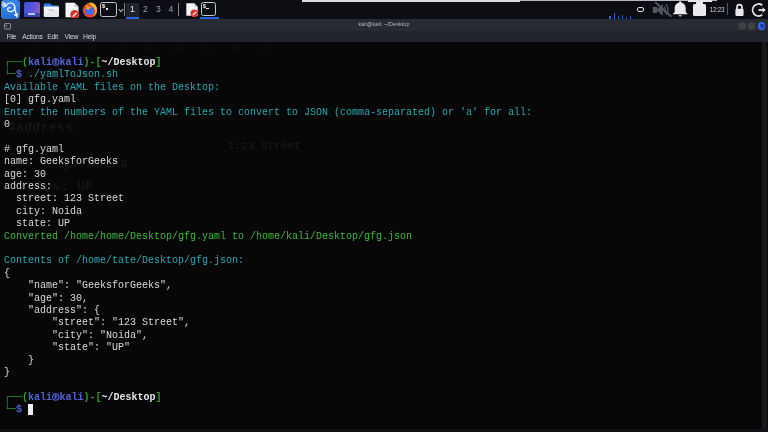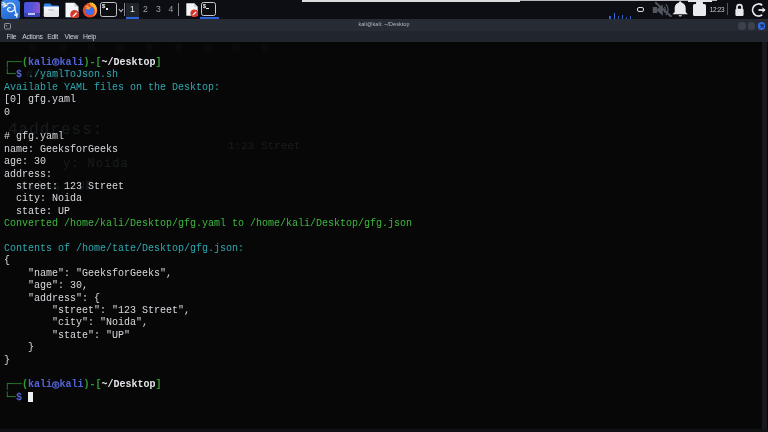--- a/index.html
+++ b/index.html
@@ -21,30 +21,31 @@
 </style></head>
 <body>
 <div id="term">
     <pre><span class="g">┌──(</span><span class="b">kali<svg width="7.5" height="8" viewBox="0 0 7.5 8" style="vertical-align:-1.5px">
           <circle cx="3.7" cy="4" r="3.2" fill="none" stroke="#5464d6" stroke-width="1.15"></circle>
           <path d="M1.9 3.2 L5.5 3.2 M3.7 1.6 L3.7 6.2 M2.2 5 L5.2 5" stroke="#5464d6" stroke-width="0.9" fill="none"></path>
         </svg>kali</span><span class="g">)-[</span><span class="w">~/Desktop</span><span class="g">]</span>
 <span class="g">└─</span><span class="b">$</span> <span class="c">./yamlToJson.sh</span>
 <span class="c">Available YAML files on the Desktop:</span>
 [0] gfg.yaml
+<span class="c">Enter the numbers of the YAML files to convert to JSON (comma-separated) or 'a' for all:</span>
 0
 
 # gfg.yaml
 name: GeeksforGeeks
 age: 30
 address:
   street: 123 Street
   city: Noida
   state: UP
-<span class="gc">Converted /home/kali/Desktop/gfg.yaml to /home/kali/Desktop/gfg.json</span>
+<span class="gc">Converted /home/home/Desktop/gfg.yaml to /home/kali/Desktop/gfg.json</span>
 
 <span class="c">Contents of /home/tate/Desktop/gfg.json:</span>
 {
     "name": "GeeksforGeeks",
     "age": 30,
     "address": {
         "street": "123 Street",
         "city": "Noida",
         "state": "UP"
     }
@@ -192,17 +193,17 @@
 <div style="position:absolute;left:609px;top:15.5px;width:1.6px;height:3.5px;background:#2f62c4"></div>
 <div style="position:absolute;left:613.5px;top:13px;width:1.8px;height:6px;background:#3468cc"></div>
 <div style="position:absolute;left:617.8px;top:16px;width:1.6px;height:3px;background:#2a57a8"></div>
 <div style="position:absolute;left:621.5px;top:15px;width:1.6px;height:4px;background:#2f62c4"></div>
 <div style="position:absolute;left:625.8px;top:16.5px;width:1.6px;height:2.5px;background:#2a57a8"></div>
 <div style="position:absolute;left:629.8px;top:15.5px;width:1.6px;height:3.5px;background:#2f62c4"></div>
 </div>
 <div style="position:absolute;left:0;top:0;width:768px;height:432px;pointer-events:none;font-family:'Liberation Mono',monospace;opacity:0.10;color:#9fc4c0">
 <div style="position:absolute;left:30px;top:44px;width:250px;height:8px;background:repeating-linear-gradient(90deg,#3a4448 0 7px,transparent 7px 29px);opacity:0.55"></div>
 <div style="position:absolute;left:26px;top:68px;font-size:11px">#!gfg.home</div>
-<div style="position:absolute;left:8px;top:121px;font-size:16px;letter-spacing:1px">4address:</div>
+<div style="position:absolute;left:8px;top:121px;font-size:12px;letter-spacing:1px">4address:</div>
 <div style="position:absolute;left:228px;top:140px;font-size:11px">1:23 Street</div>
 <div style="position:absolute;left:63px;top:157px;font-size:12px;letter-spacing:1px">y: Noida</div>
 <div style="position:absolute;left:20px;top:180px;font-size:12px;letter-spacing:1px">files: UP</div>
 </div>
 
 </body></html>

